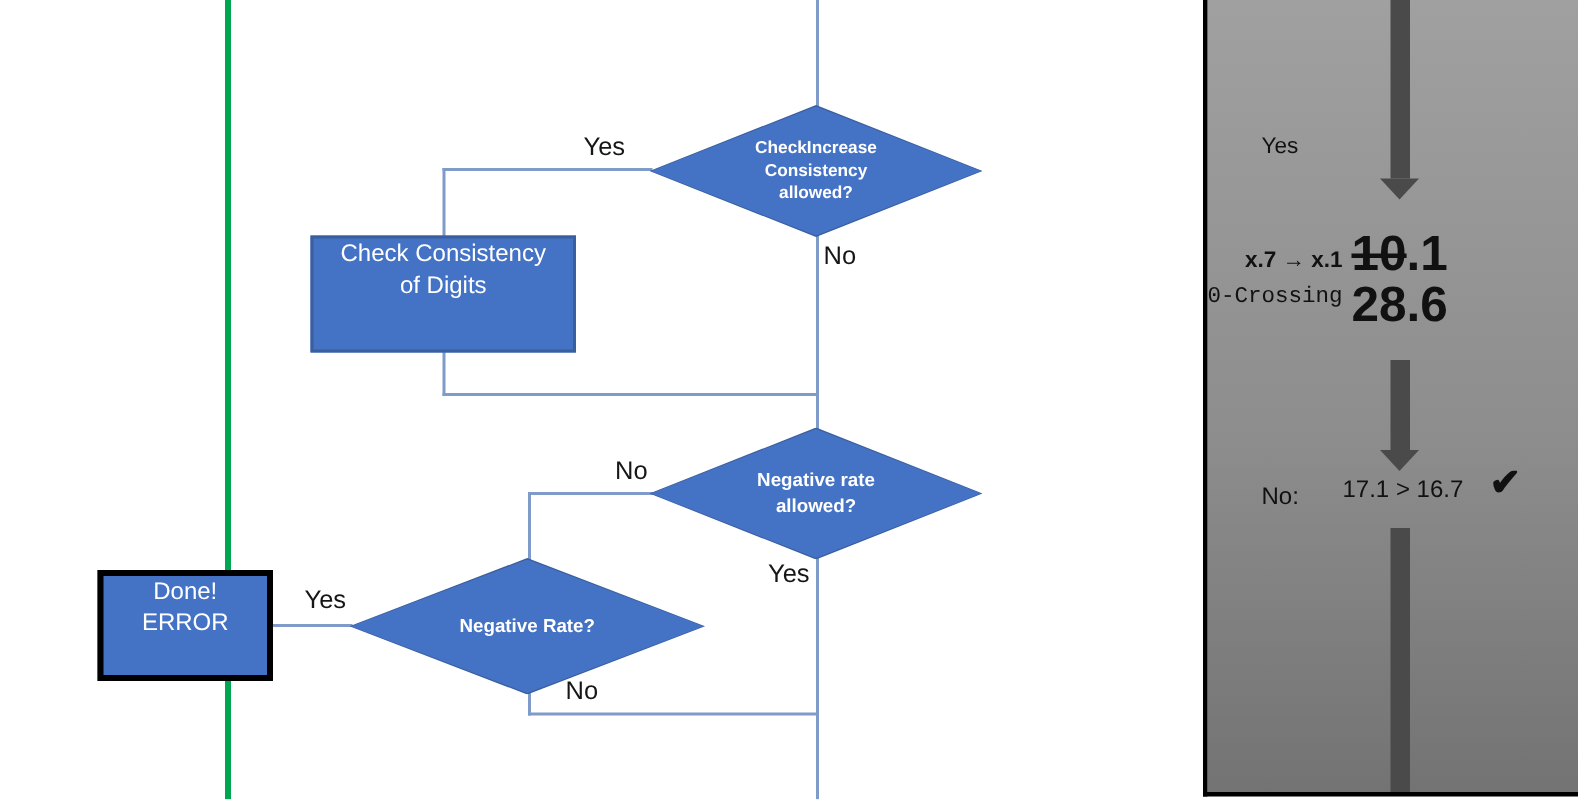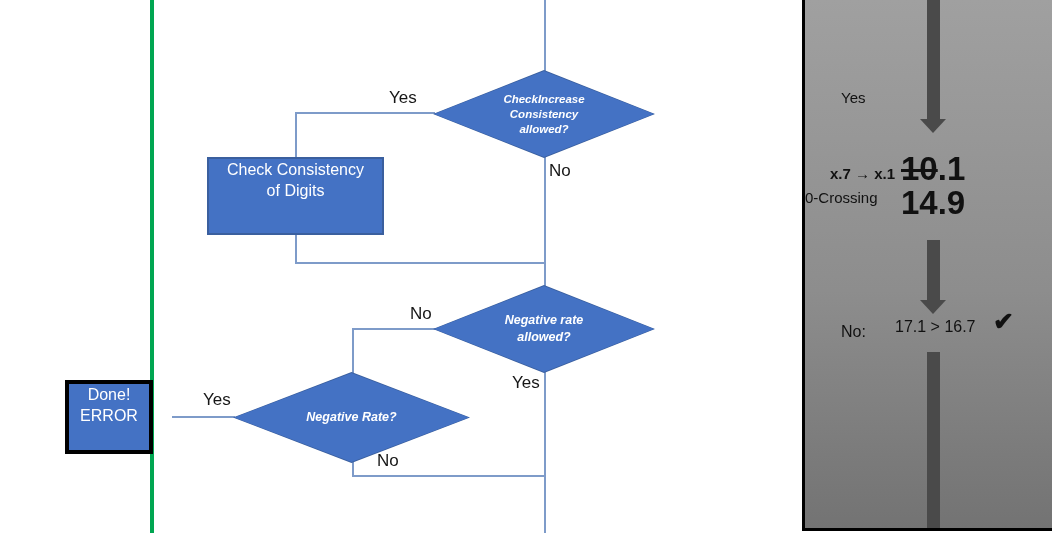--- a/index.html
+++ b/index.html
@@ -25,21 +25,21 @@
   .diamond-outer{
     position:absolute;z-index:3;
     clip-path:polygon(50% 0,100% 50%,50% 100%,0 50%);
     background:#3A5F9E;
   }
   .diamond-inner{
     position:absolute;inset:1px;
     clip-path:polygon(50% 0,100% 50%,50% 100%,0 50%);
     background:#4472C4;
     display:flex;flex-direction:column;align-items:center;justify-content:center;
-    text-align:center;color:#ffffff;font-weight:600;font-style:italic;
+    text-align:center;color:#ffffff;font-weight:600;
   }
   .d-small{font-size:11.5px;line-height:15px;}
   .d-mid{font-size:12.5px;line-height:17px;}
   .branch-label{position:absolute;color:#161616;font-size:17px;z-index:5;}
   
   #side-panel{
     position:absolute;left:802px;top:0;width:250px;height:531px;
     box-sizing:border-box;border-left:3px solid #000;border-bottom:3px solid #000;
     background:linear-gradient(180deg,#A0A0A0 0%,#8D8D8D 55%,#737373 100%);
     z-index:2;color:#111111;
@@ -92,45 +92,45 @@
       <span>allowed?</span>
     </div>
   </div>
 
   <div class="diamond-outer" style="left:233px;top:372px;width:237px;height:91px;">
     <div class="diamond-inner d-mid">
       <span>Negative Rate?</span>
     </div>
   </div>
 
-  <div class="shape done" style="left:65px;top:380px;width:88px;height:74px;">
+  <div class="shape done" style="left:65px;top:380px;width:117px;height:74px;">
     <span>Done!</span>
     <span>ERROR</span>
   </div>
 
   <div class="branch-label" style="left:389px;top:88px;">Yes</div>
   <div class="branch-label" style="left:549px;top:161px;">No</div>
   <div class="branch-label" style="left:410px;top:304px;">No</div>
   <div class="branch-label" style="left:512px;top:373px;">Yes</div>
   <div class="branch-label" style="left:203px;top:390px;">Yes</div>
   <div class="branch-label" style="left:377px;top:451px;">No</div>
 
   <div id="side-panel">
 
     <div class="arrow-bar" style="left:122px;top:0;height:119px;"></div>
     <div class="arrow-head" style="left:115px;top:119px;"></div>
 
     <div class="panel-text" style="left:36px;top:89px;">Yes</div>
 
     <div class="panel-text" style="left:4px;top:165px;font-weight:600;margin-left:21px;">x.7 → x.1</div>
-    <div class="panel-text" style="left:0px;top:189px;">0-Crossing</div>
+    <div class="panel-text" style="left:0px;top:189px;font-family:Liberation Mono, monospace;">0-Crossing</div>
 
     <div class="big-nums" style="left:96px;top:152px;">
       <div><span class="struck">10</span><span>.1</span></div>
-      <div>14.9</div>
+      <div>28.6</div>
     </div>
 
     <div class="arrow-bar" style="left:122px;top:240px;height:60px;"></div>
     <div class="arrow-head" style="left:115px;top:300px;"></div>
 
     <div class="panel-text" style="left:36px;top:323px;font-size:16px;">No:</div>
     <div class="panel-text" style="left:90px;top:318px;font-size:16px;">17.1 &gt; 16.7</div>
     <div class="check" style="left:188px;top:307px;">✔</div>
 
     <div class="arrow-bar" style="left:122px;top:352px;height:176px;"></div>

